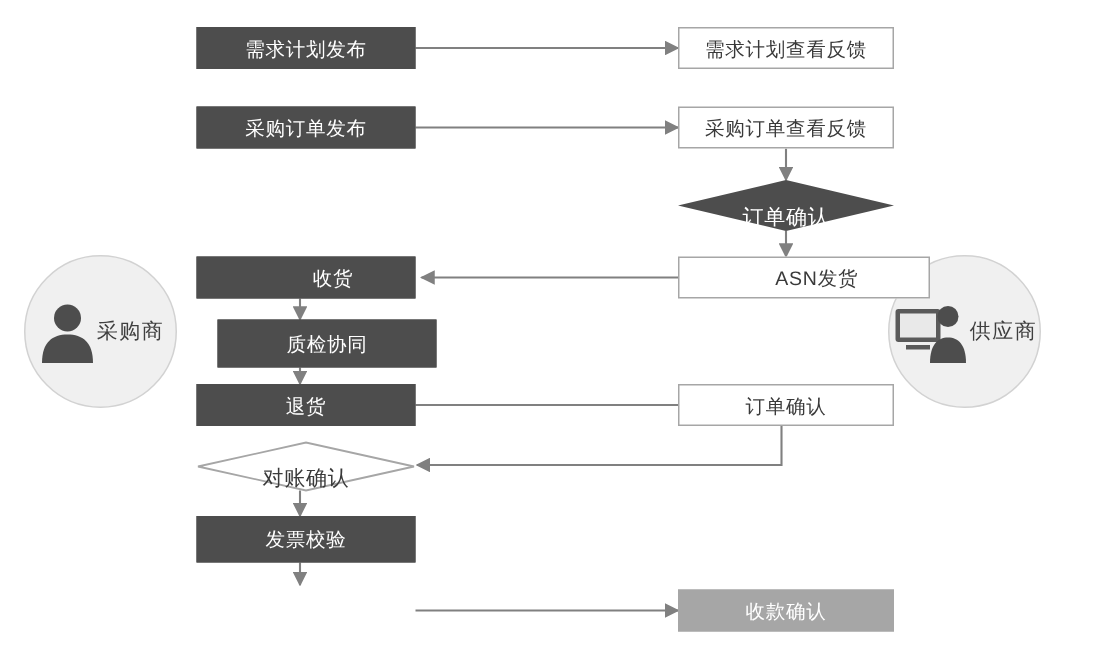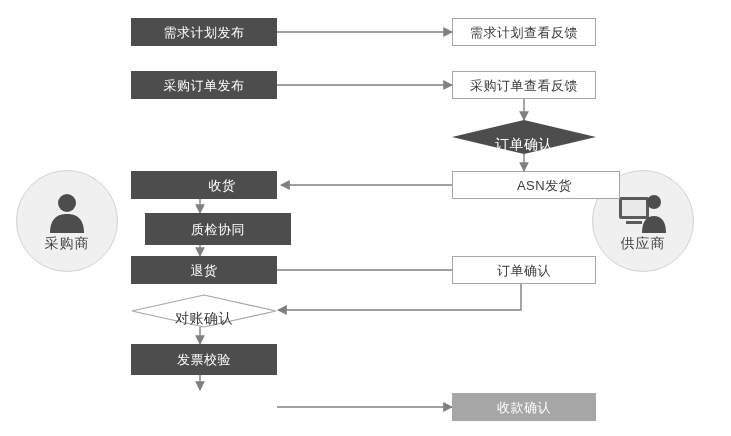--- a/index.html
+++ b/index.html
@@ -73,21 +73,21 @@
   .diamond.light .txt { color: #3a3a3a; }
 
   .actor {
     position: absolute;
     width: 100px;
     height: 100px;
     border-radius: 50%;
     background: #f0f0f0;
     border: 1px solid #d2d2d2;
     display: flex;
-    flex-direction: column;
+    flex-direction: row;
     align-items: center;
     justify-content: center;
   }
   .actor .glyph {
     height: 44px;
     display: flex;
     align-items: flex-end;
     justify-content: center;
     margin-bottom: 2px;
   }

